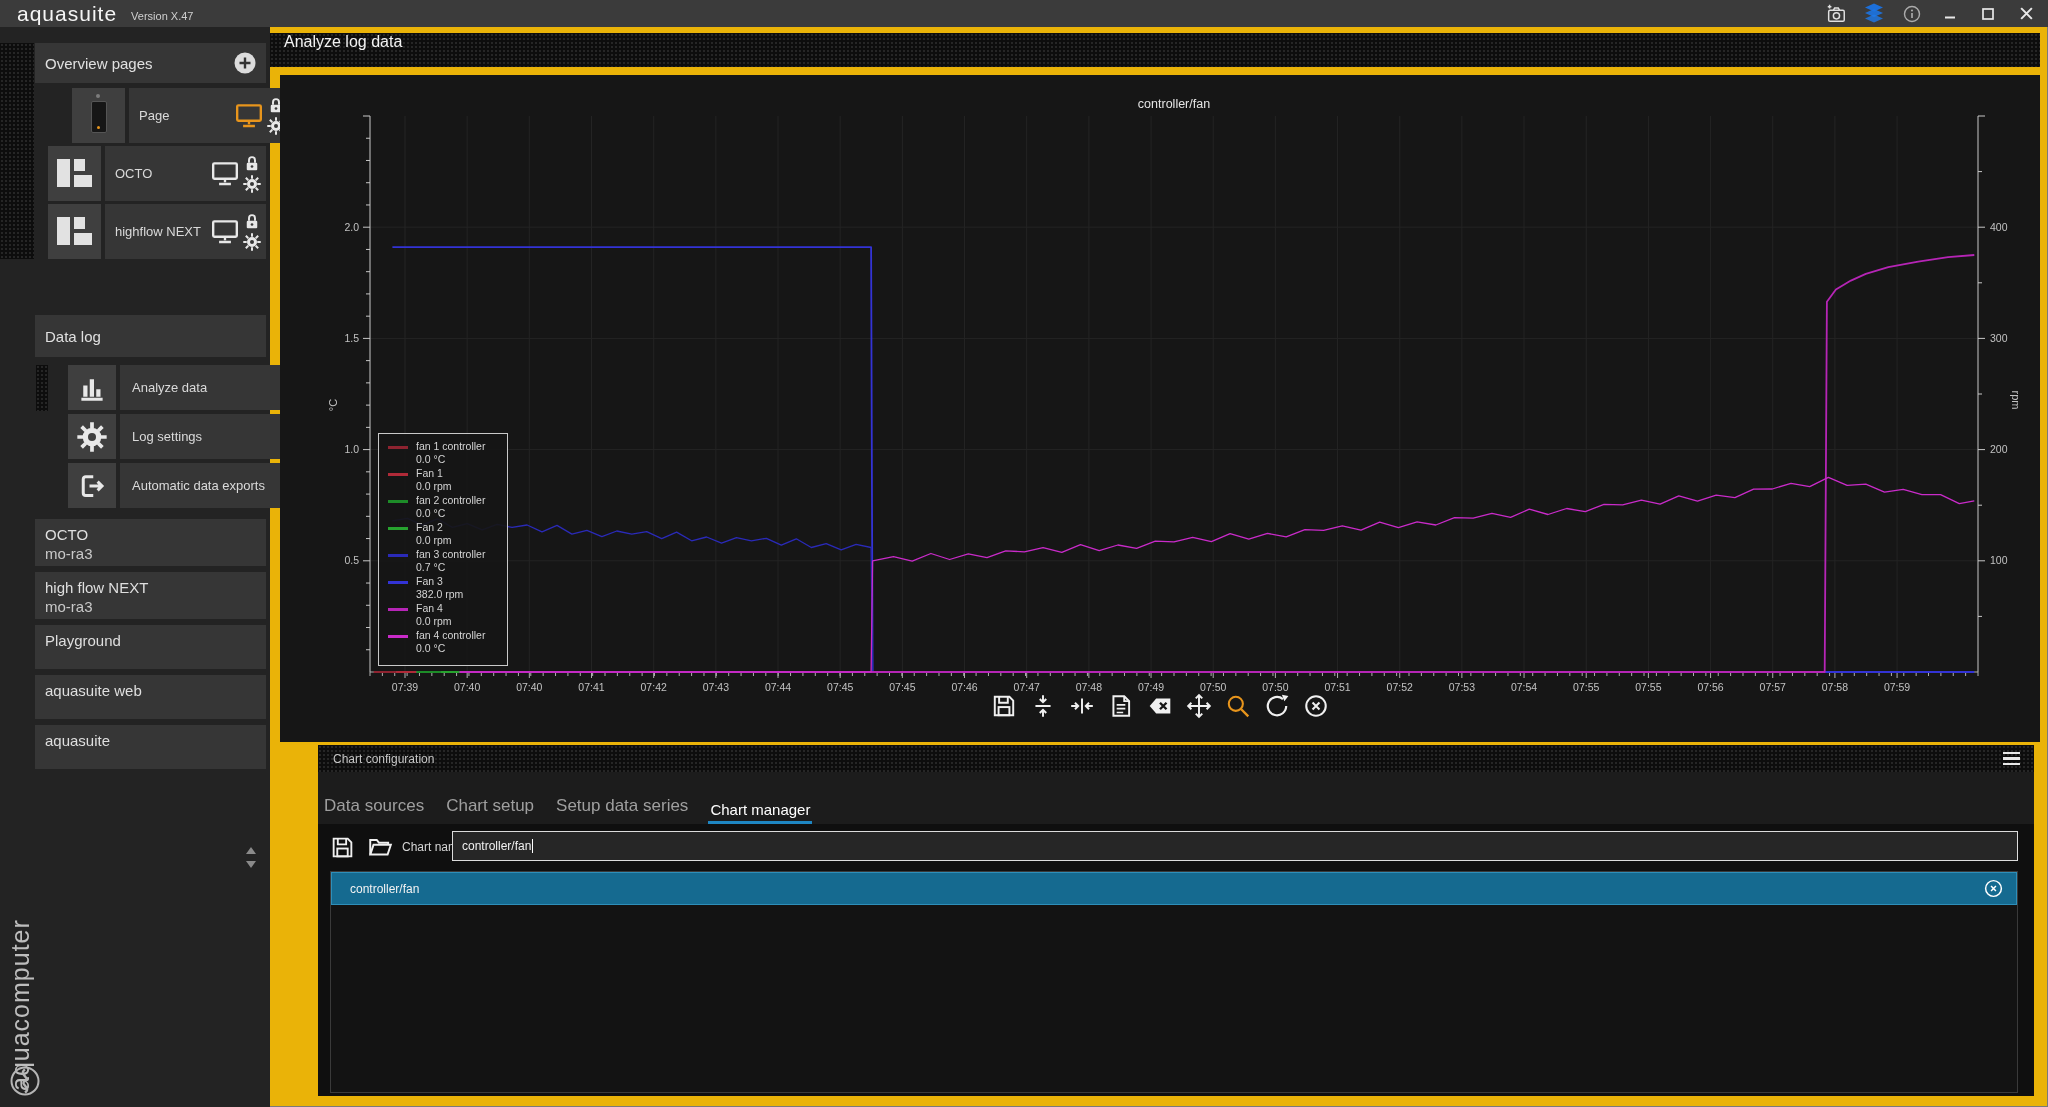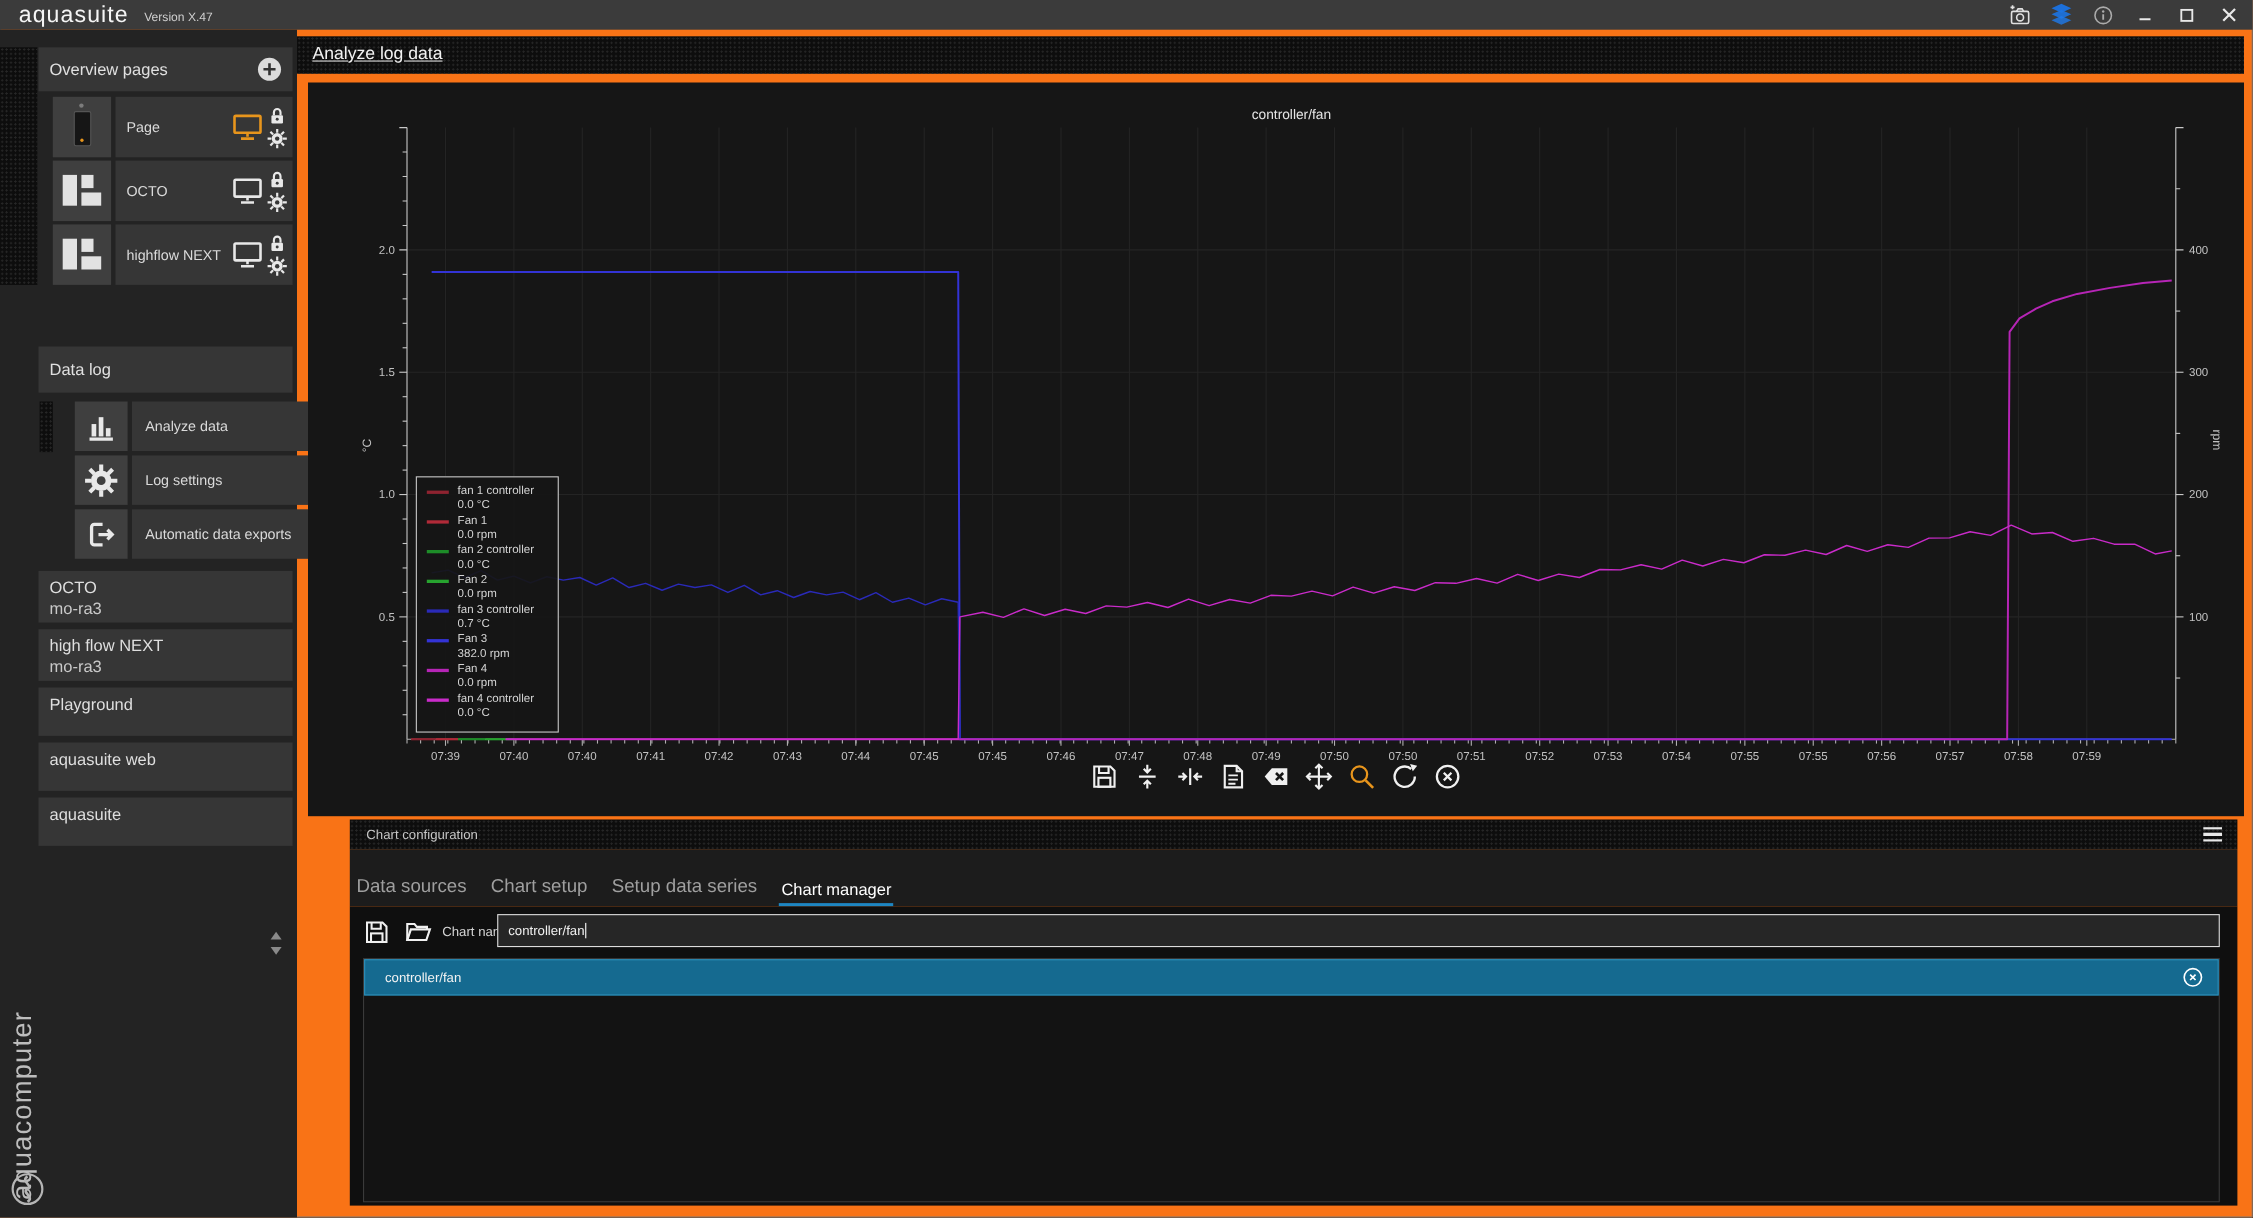--- a/index.html
+++ b/index.html
@@ -1,16 +1,16 @@
 <!DOCTYPE html>
 <html><head>
 <meta charset="utf-8">
 <style>
   html,body{margin:0;padding:0;background:#000;}
-  .window{position:relative;width:2048px;height:1107px;background:#f97316;overflow:hidden;
+  .window{position:relative;width:2048px;height:1107px;background:#eab308;overflow:hidden;
           font-family:"Liberation Sans",sans-serif;color:#d9d9d9;box-shadow:inset 0 0 0 1px #7a7a7a;}
   .abs{position:absolute;}
   .dots{background-color:#0d0d0d;background-image:radial-gradient(#262626 0.9px,transparent 1.05px);background-size:4px 4px;}
 
   
   .titlebar{left:0;top:0;width:2048px;height:27px;background:#3b3b3b;display:flex;align-items:center;}
   .logo{font-size:21px;font-weight:400;letter-spacing:1px;color:#f5f5f5;margin-left:17px;}
   .version{font-size:11px;color:#cfcfcf;margin-left:14px;margin-top:4px;}
   .tb-icons{margin-left:auto;display:flex;align-items:center;gap:14px;margin-right:10px;}
   .tb-btn{display:flex;align-items:center;justify-content:center;width:24px;height:24px;cursor:default;}
@@ -33,21 +33,21 @@
             padding-left:12px;box-sizing:border-box;}
   .dev-item{position:absolute;left:35px;width:231px;background:#363636;color:#dfdfdf;font-size:15px;
             padding:6px 0 6px 10px;box-sizing:border-box;line-height:19px;}
   .brand{left:6px;top:852px;height:212px;writing-mode:vertical-rl;transform:rotate(180deg);
          font-size:25px;color:#bdbdbd;letter-spacing:1px;}
   .scrollarrows{left:246px;top:820px;display:flex;flex-direction:column;gap:7px;align-items:center;}
   .tri-up{width:0;height:0;border-left:5px solid transparent;border-right:5px solid transparent;border-bottom:7px solid #8a8a8a;}
   .tri-dn{width:0;height:0;border-left:5px solid transparent;border-right:5px solid transparent;border-top:7px solid #8a8a8a;}
 
   
-  .main-header{left:270px;top:33px;width:1770px;height:34px;display:flex;align-items:center;text-decoration:underline;}
+  .main-header{left:270px;top:33px;width:1770px;height:34px;display:flex;}
   .main-header span{font-size:16px;color:#f2f2f2;margin-left:14px;}
   .chart-panel{left:280px;top:75px;width:1760px;height:667px;background:#161616;}
   svg.chart{position:absolute;left:0;top:0;}
   .legend{position:absolute;left:98px;top:358px;width:130px;height:233px;background:rgba(22,22,22,.92);
           border:1px solid #c9c9c9;box-sizing:border-box;padding-top:5px;}
   .lg-item{display:flex;padding:1px 0 1px 9px;}
   .lg-swatch{width:20px;height:3px;margin-top:6px;flex:none;}
   .lg-col{margin-left:8px;font-size:10.5px;line-height:12.5px;color:#d4d4d4;}
   .chart-toolbar{position:absolute;left:0;top:618px;width:100%;display:flex;justify-content:center;gap:13px;}
   .ct-btn{width:26px;height:26px;display:flex;align-items:center;justify-content:center;cursor:pointer;}
@@ -129,21 +129,21 @@
     <div class="abs dots side-dots-a"></div>
 
     <div class="s-header" style="top:16px;">
       <span>Overview pages</span>
       <svg width="24" height="24" viewBox="0 0 24 24" style="position:absolute;right:9px;top:8px;">
         <circle cx="12" cy="12" r="10.5" fill="#dcdcdc"></circle>
         <path d="M12 6.5 v11 M6.5 12 h11" stroke="#333" stroke-width="2.4"></path>
       </svg>
     </div>
 
-    <div class="s-item" style="top:61px;">
+    <div class="s-item" style="top:61px;margin-left:24px;">
       <div class="thumb">
         <div style="position:absolute;left:19px;top:13px;width:14px;height:30px;background:#161616;border:1px solid #555;border-radius:2px;"></div>
         <div style="position:absolute;left:25px;top:38px;width:3px;height:3px;background:#e8951c;border-radius:50%;"></div>
         <div style="position:absolute;left:24px;top:6px;width:4px;height:4px;background:#7c7c7c;border-radius:50%;"></div>
       </div>
       <div class="pagelabel">
         <span>Page</span>
         <div class="pl-icons">
           <svg width="30" height="26" viewBox="0 0 24 22">
             <rect x="2" y="2" width="20" height="13" rx="1" stroke="#e8951c" stroke-width="2" fill="none"></rect>

